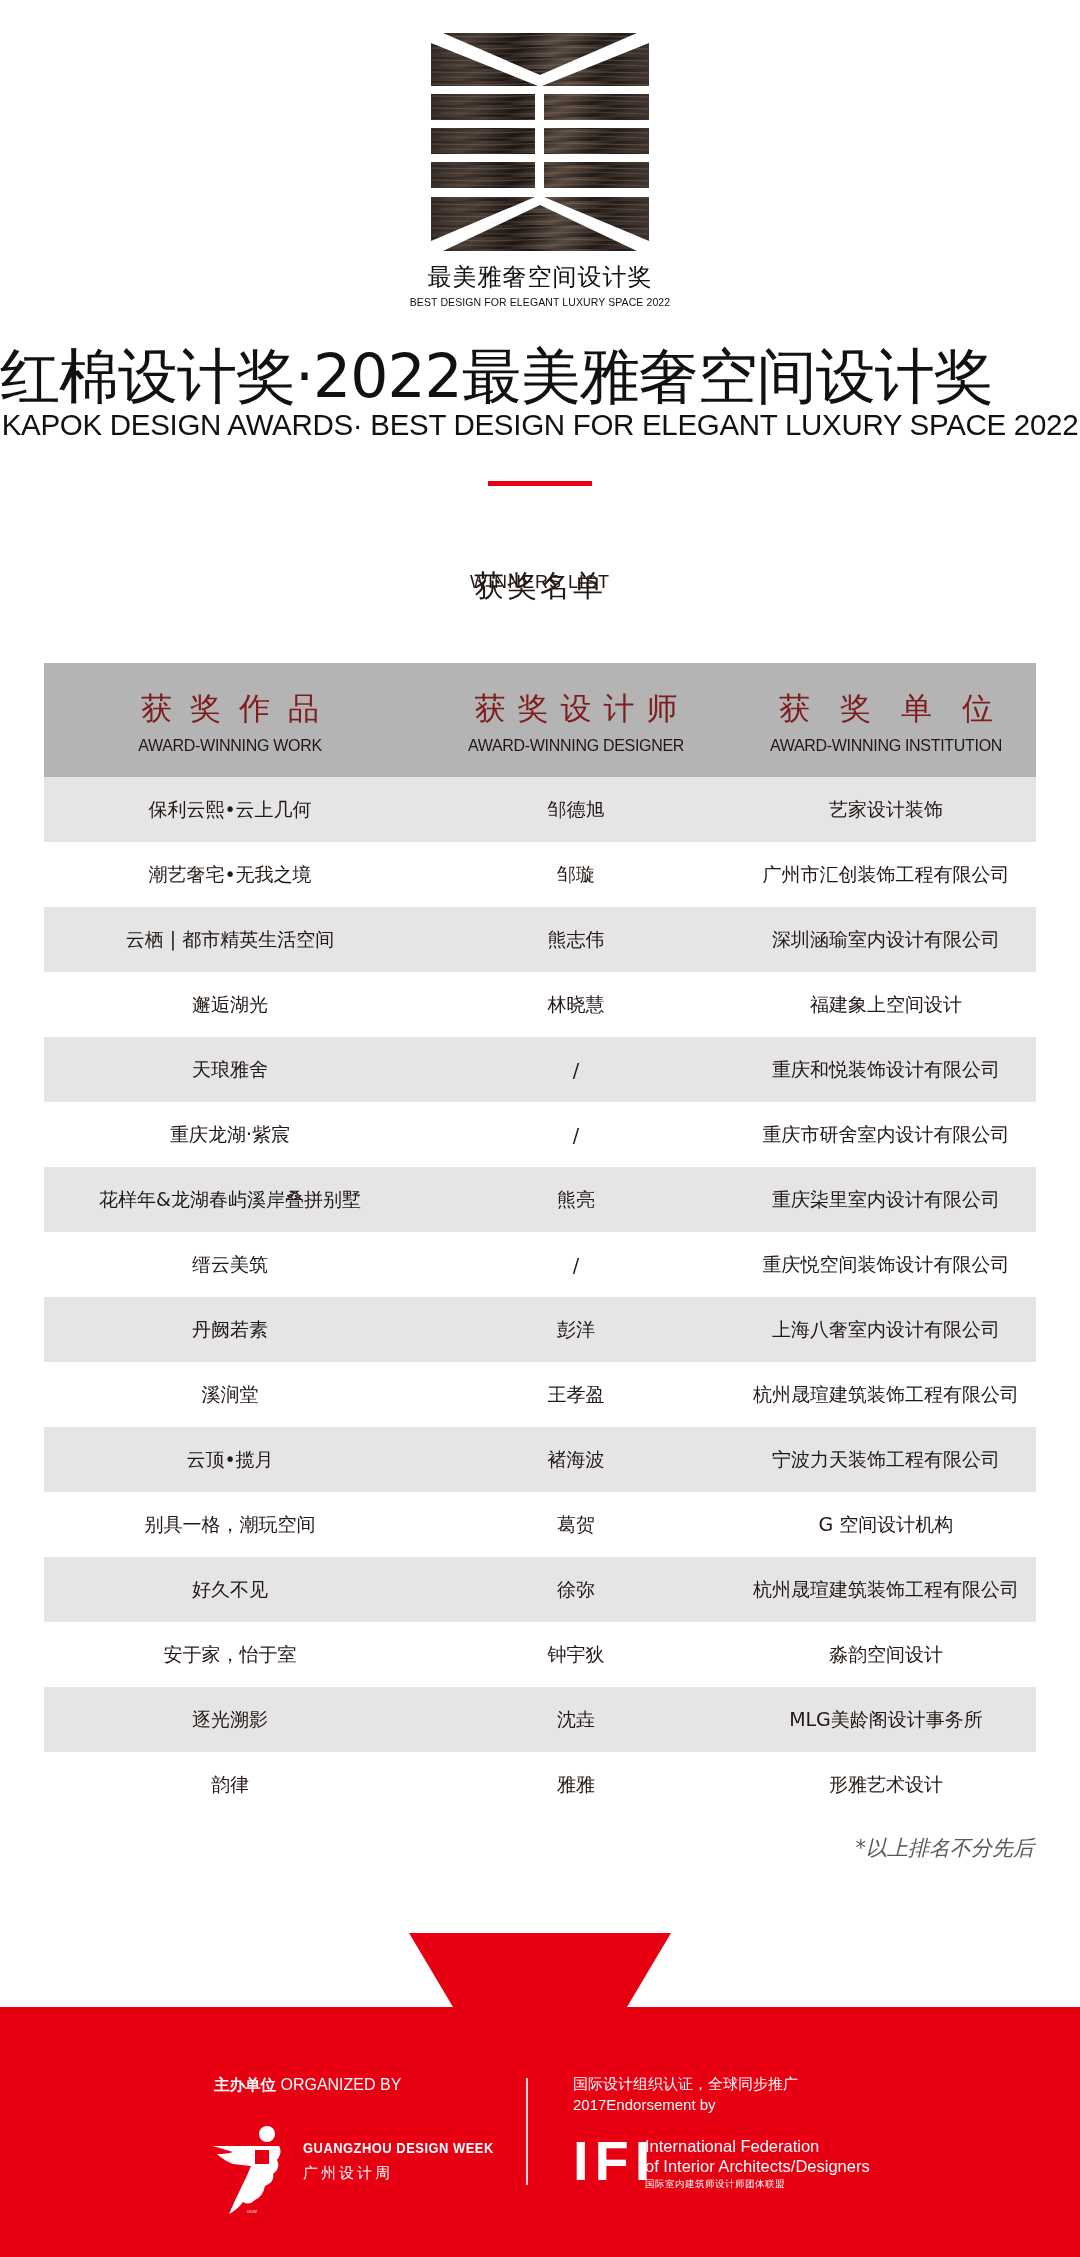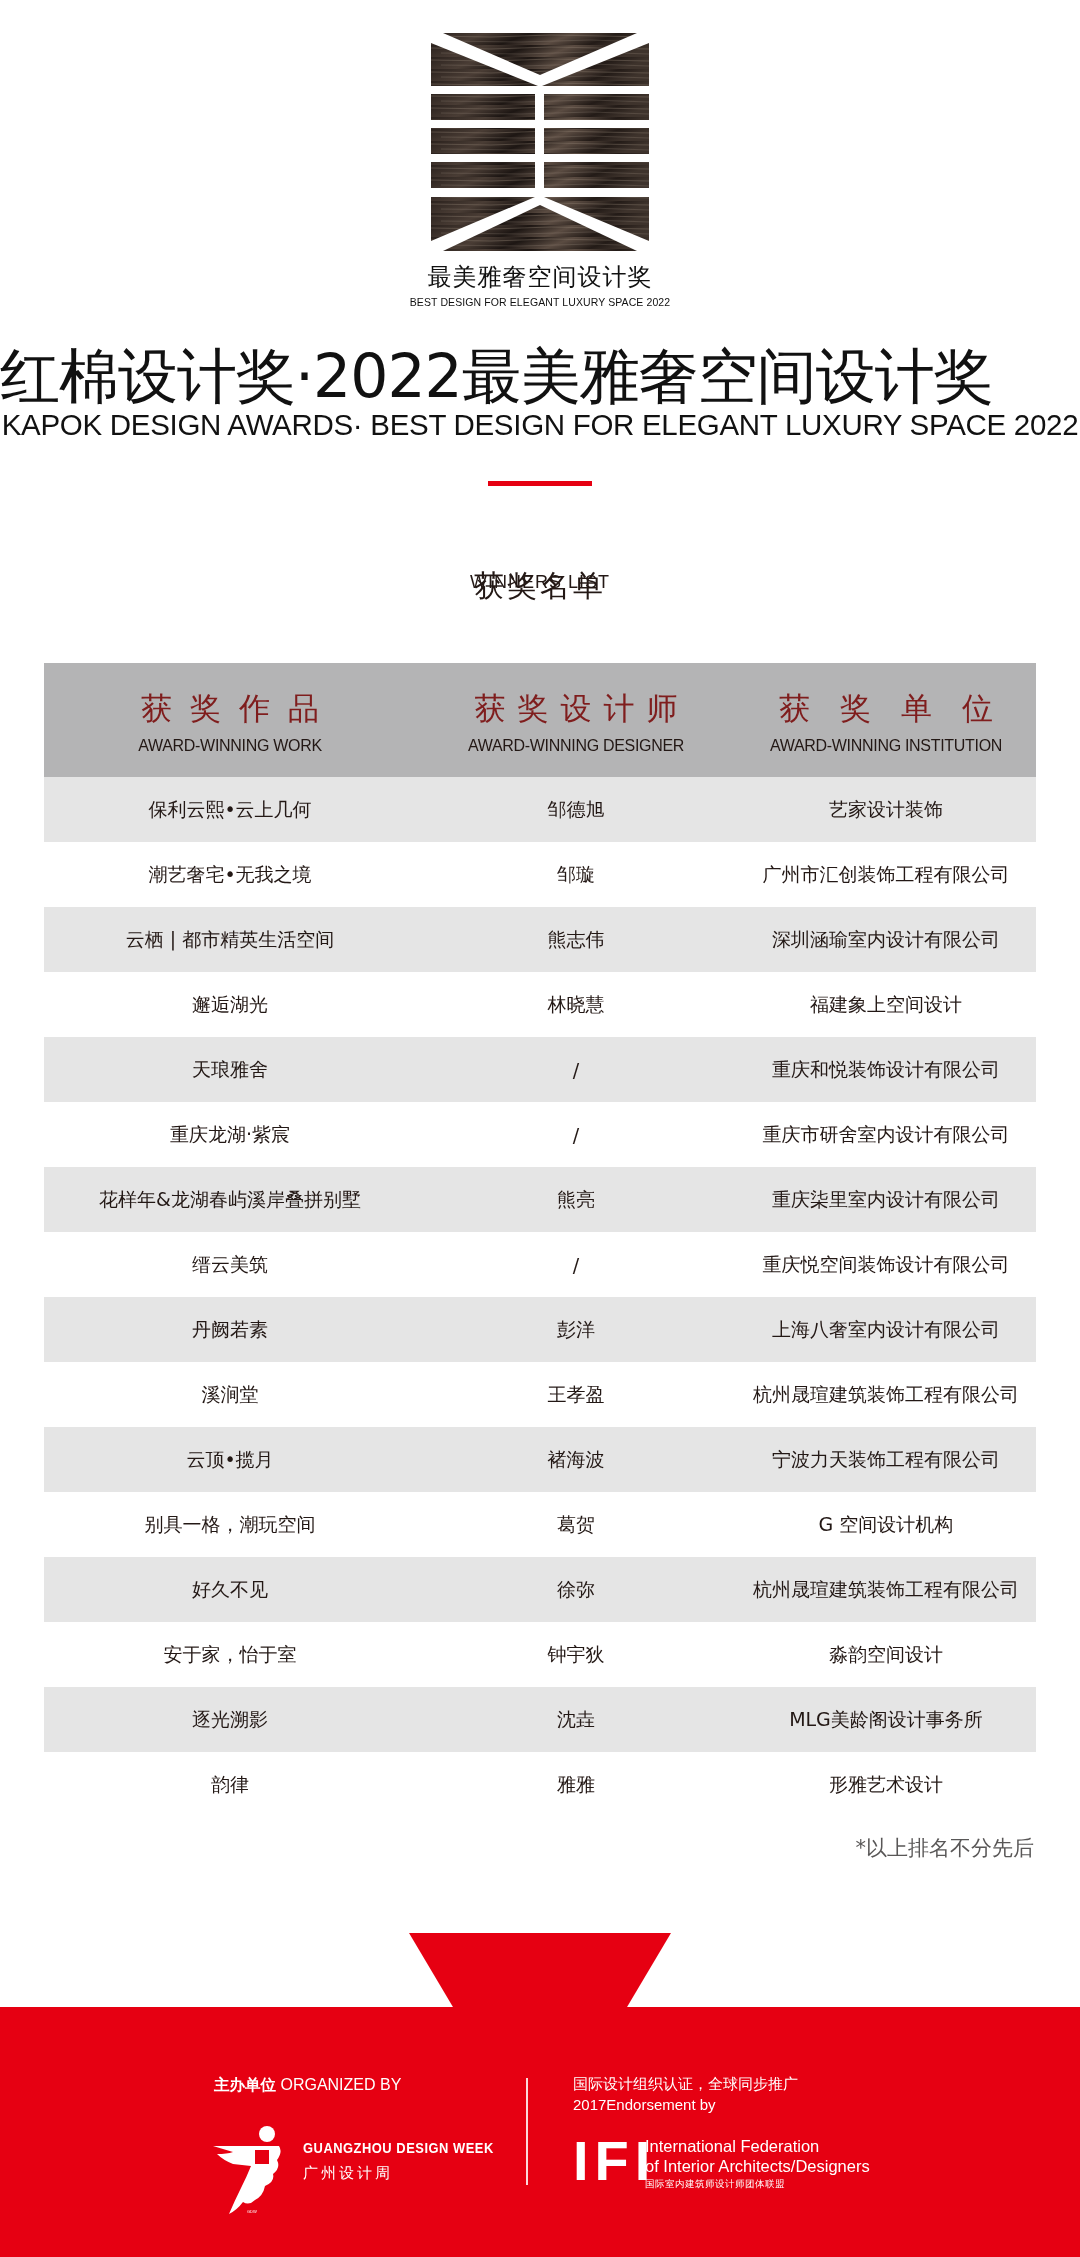--- a/index.html
+++ b/index.html
@@ -31,21 +31,21 @@
   .th .en { font-family: "Liberation Sans", sans-serif; font-size: 16px; line-height: 20px; color: #231815; margin-top: 8px; letter-spacing: -0.3px; }
   .c1 { width: 372px; } .c2 { width: 320px; } .c3 { width: 300px; }
   .th.c1 .cn { letter-spacing: 18px; padding-left: 18px; }
   .th.c2 .cn { letter-spacing: 12px; padding-left: 12px; }
   .th.c3 .cn { letter-spacing: 30px; padding-left: 30px; }
   .row { height: 65px; display: flex; align-items: center; font-size: 19px; color: #231815; }
   .row:nth-child(odd) { background: #e5e5e5; }
   .row:nth-child(even) { background: #ffffff; }
   .row .td { flex: none; text-align: center; white-space: nowrap; }
 
-  .footnote { left: 780px; top: 1834px; width: 254px; text-align: right; font-size: 21px; color: #595757; }
+  .footnote { left: 780px; top: 1834px; width: 254px; text-align: right; font-size: 21px; font-style: italic; color: #595757; }
 
   
   .trap { left: 409px; top: 1933px; width: 262px; height: 75px; background: #e60012; clip-path: polygon(0 0, 100% 0, 83% 100%, 17% 100%); }
   .footer { left: 0; top: 2007px; width: 1080px; height: 250px; background: #e60012; }
   .org-label { left: 214px; top: 2075px; font-family: "Liberation Sans", sans-serif; font-size: 16px; color: #fff; white-space: nowrap; }
   .org-label b { font-family: "DejaVu Sans", sans-serif; font-weight: bold; font-size: 15.5px; }
   .gdw-logo { left: 213px; top: 2124px; width: 80px; width: 76px; height: 90px; }
   .gdw-en { left: 303px; top: 2139px; font-family: "Liberation Sans", sans-serif; font-weight: bold; font-size: 15px; color: #fff; letter-spacing: 0.6px; transform: scaleX(0.86); transform-origin: left; white-space: nowrap; }
   .gdw-cn { left: 303px; top: 2164px; font-size: 15px; color: #fff; letter-spacing: 3px; white-space: nowrap; }
   .vsep { left: 526px; top: 2078px; width: 1.5px; height: 107px; background: rgba(255,255,255,0.85); }

